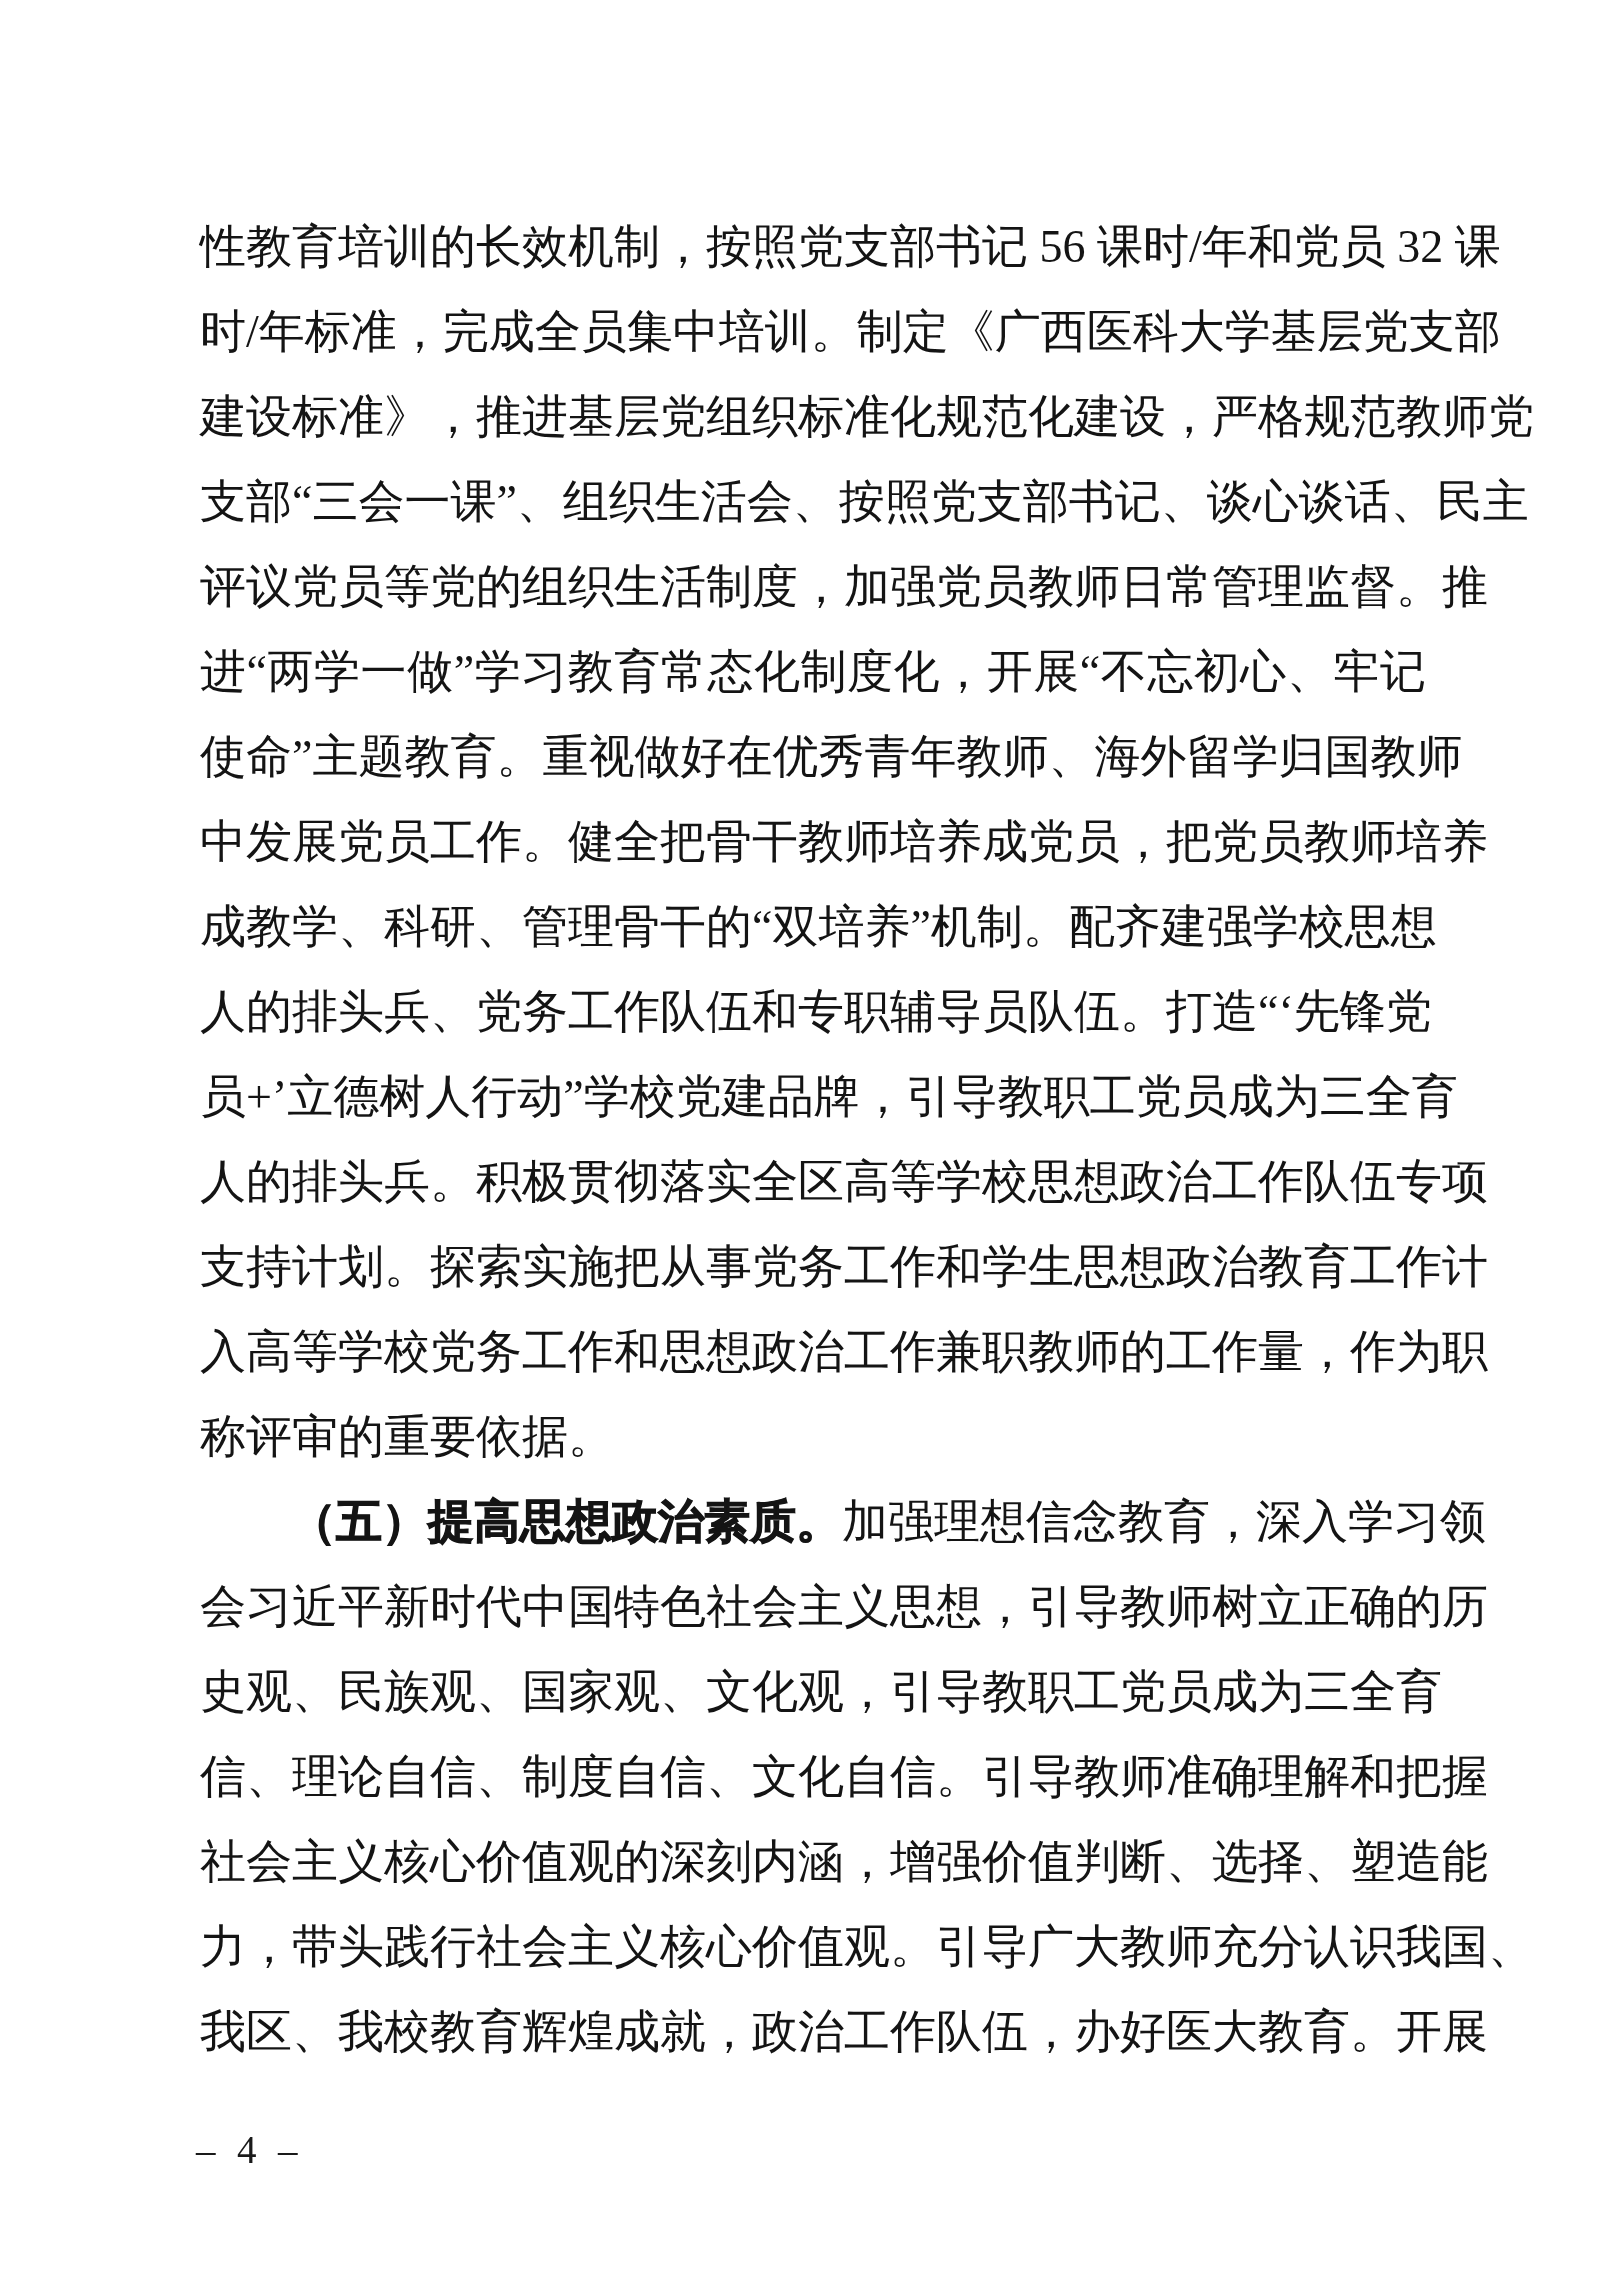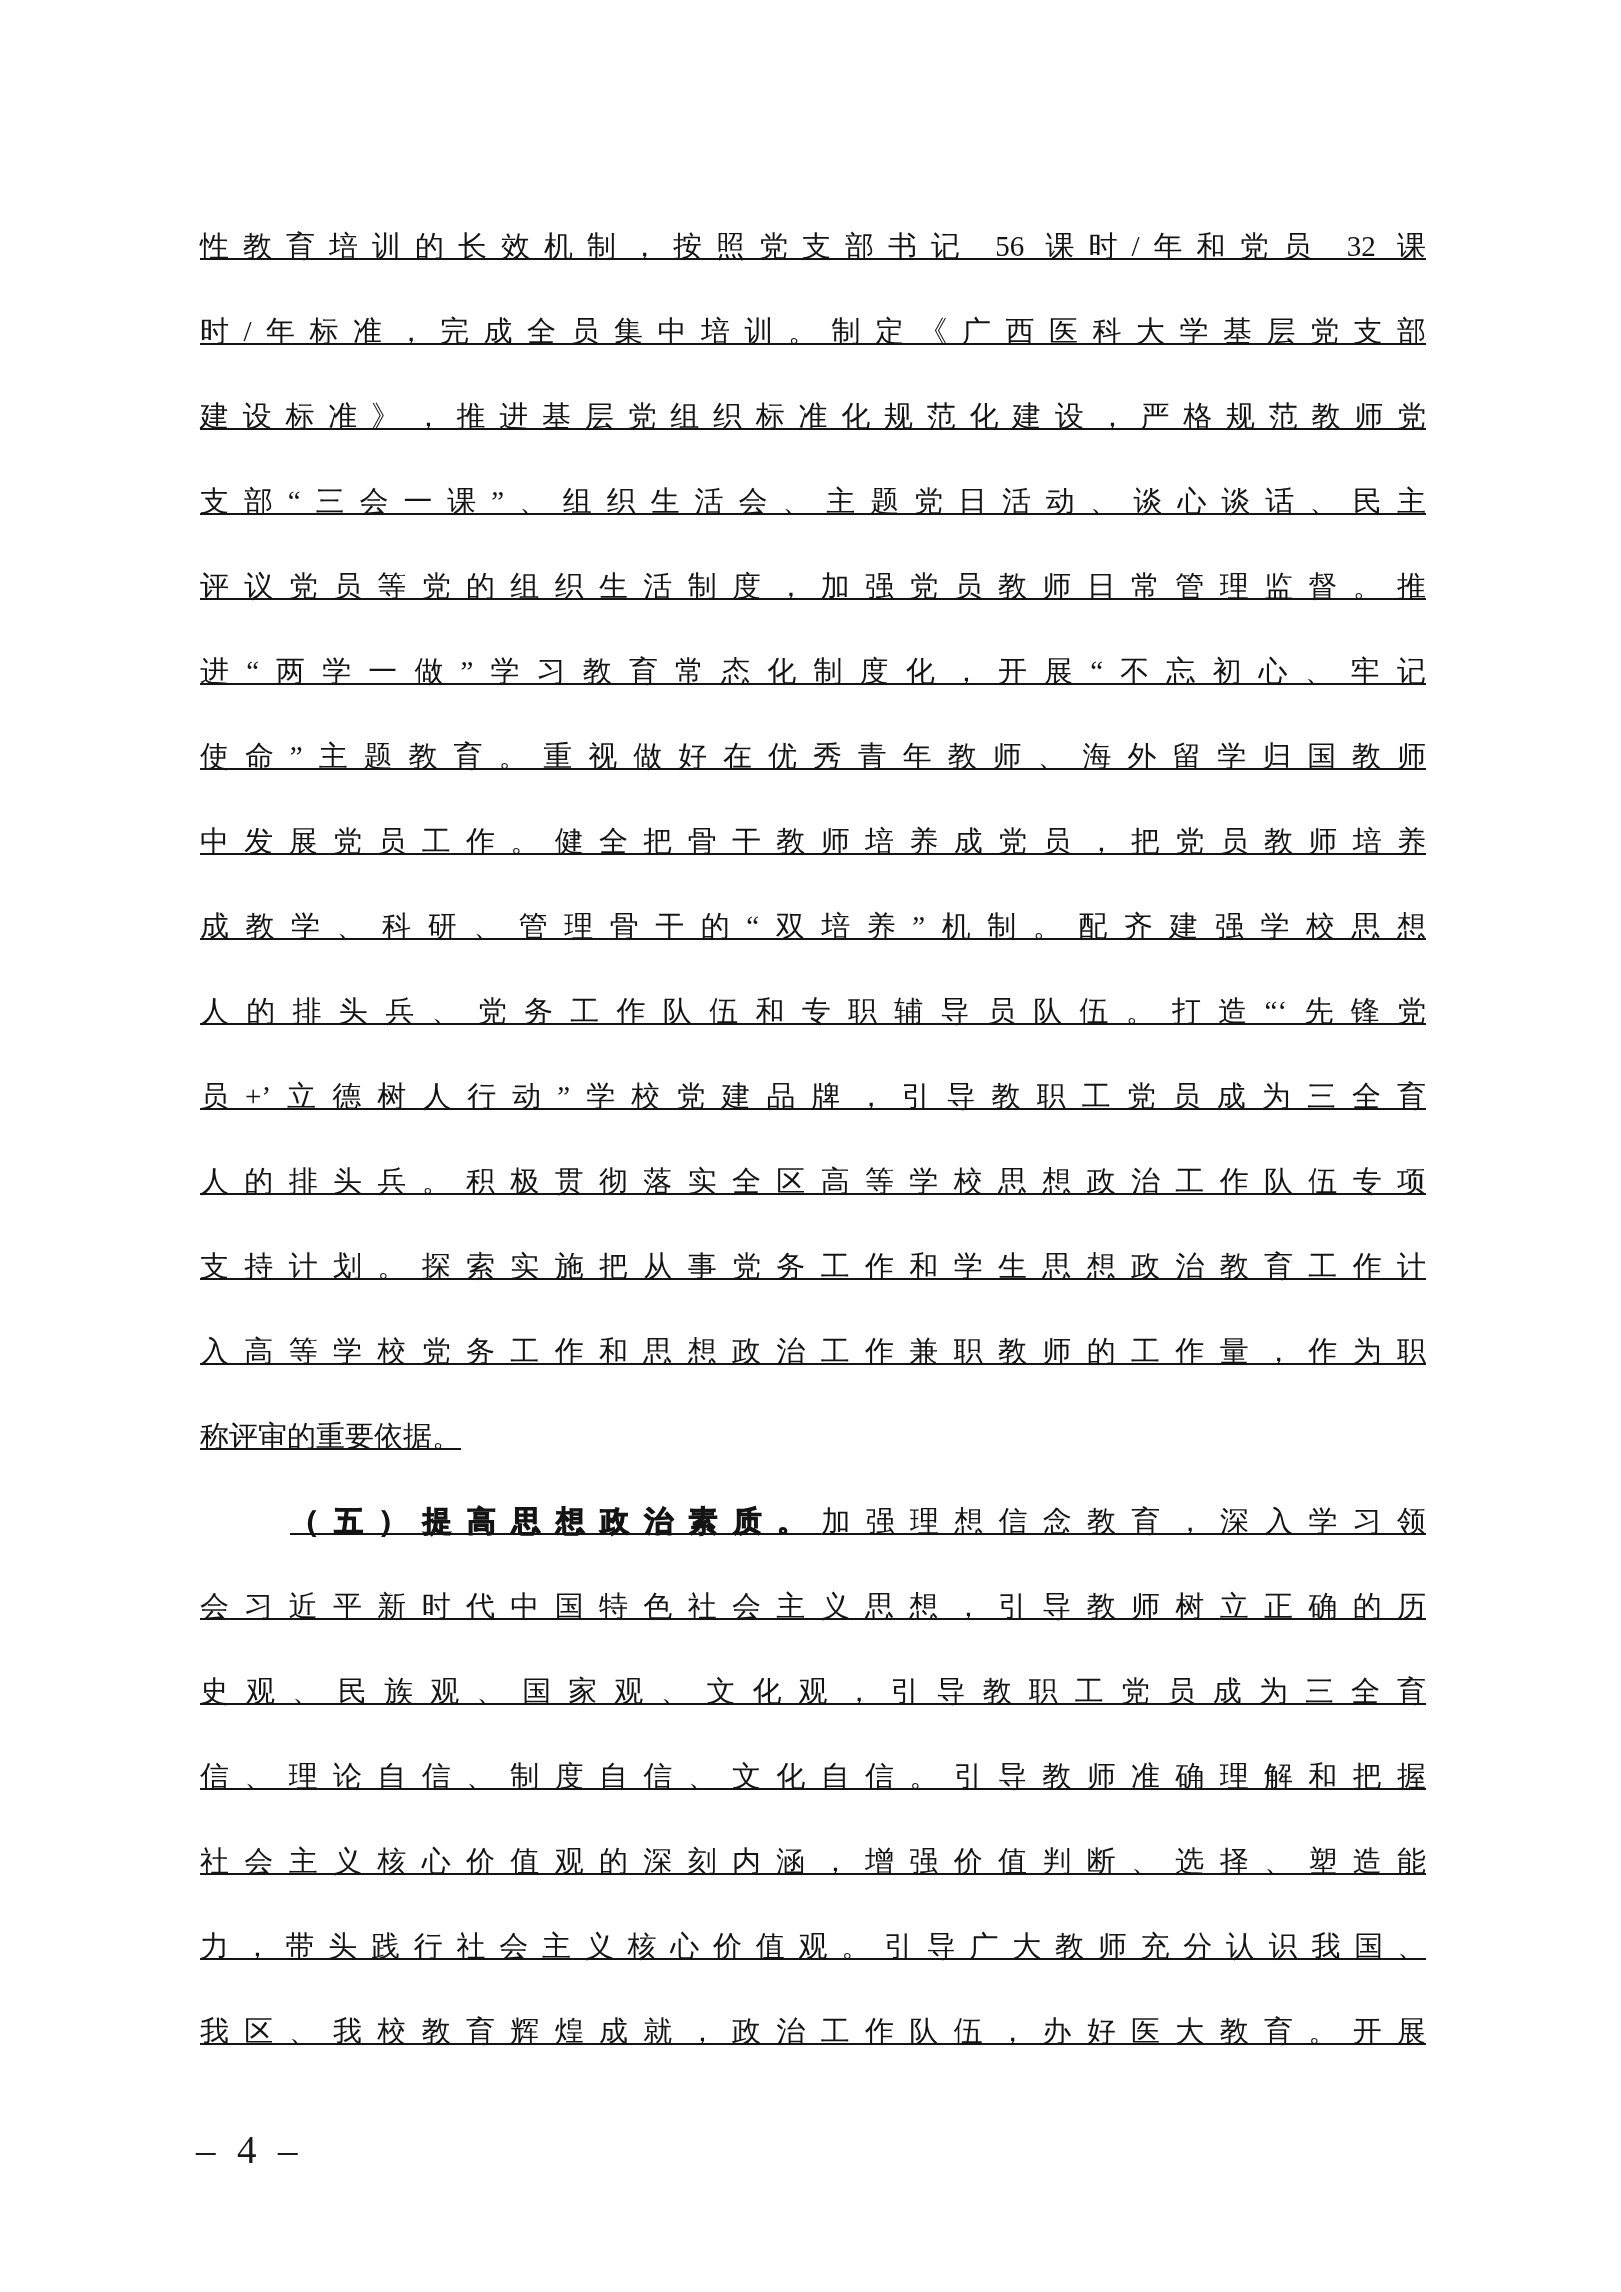--- a/index.html
+++ b/index.html
@@ -17,29 +17,28 @@
     font-family: "Liberation Serif", "DejaVu Serif", serif;
     overflow: hidden;
   }
   .body-text {
     position: absolute;
     left: 200px;
     top: 204px;
     width: 1226px;
   }
   .line {
-    font-size: 29px;
+    font-size: 46px;
     height: 85px;
     line-height: 85px;
     text-align: justify;
     text-align-last: justify;
     text-justify: inter-character;
     white-space: nowrap;
     color: #141414;
-    text-decoration: underline;
   }
   .line.para-end {
     text-align: right;
     text-align-last: left;
   }
   .line.indent {
     text-indent: 90px;
   }
   .lead {
     font-weight: 700;
@@ -57,21 +56,21 @@
   }
 </style>
 </head>
 <body>
 
 <div class="page">
   <div class="body-text">
       <div class="line"><span>性教育培训的长效机制，按照党支部书记 56 课时/年和党员 32 课</span></div>
       <div class="line"><span>时/年标准，完成全员集中培训。制定《广西医科大学基层党支部</span></div>
       <div class="line"><span>建设标准》，推进基层党组织标准化规范化建设，严格规范教师党</span></div>
-      <div class="line"><span>支部“三会一课”、组织生活会、主题党日活动、谈心谈话、民主</span></div>
+      <div class="line"><span>支部“三会一课”、组织生活会、按照党支部书记、谈心谈话、民主</span></div>
       <div class="line"><span>评议党员等党的组织生活制度，加强党员教师日常管理监督。推</span></div>
       <div class="line"><span>进“两学一做”学习教育常态化制度化，开展“不忘初心、牢记</span></div>
       <div class="line"><span>使命”主题教育。重视做好在优秀青年教师、海外留学归国教师</span></div>
       <div class="line"><span>中发展党员工作。健全把骨干教师培养成党员，把党员教师培养</span></div>
       <div class="line"><span>成教学、科研、管理骨干的“双培养”机制。配齐建强学校思想</span></div>
       <div class="line"><span>人的排头兵、党务工作队伍和专职辅导员队伍。打造“‘先锋党</span></div>
       <div class="line"><span>员+’立德树人行动”学校党建品牌，引导教职工党员成为三全育</span></div>
       <div class="line"><span>人的排头兵。积极贯彻落实全区高等学校思想政治工作队伍专项</span></div>
       <div class="line"><span>支持计划。探索实施把从事党务工作和学生思想政治教育工作计</span></div>
       <div class="line"><span>入高等学校党务工作和思想政治工作兼职教师的工作量，作为职</span></div>

